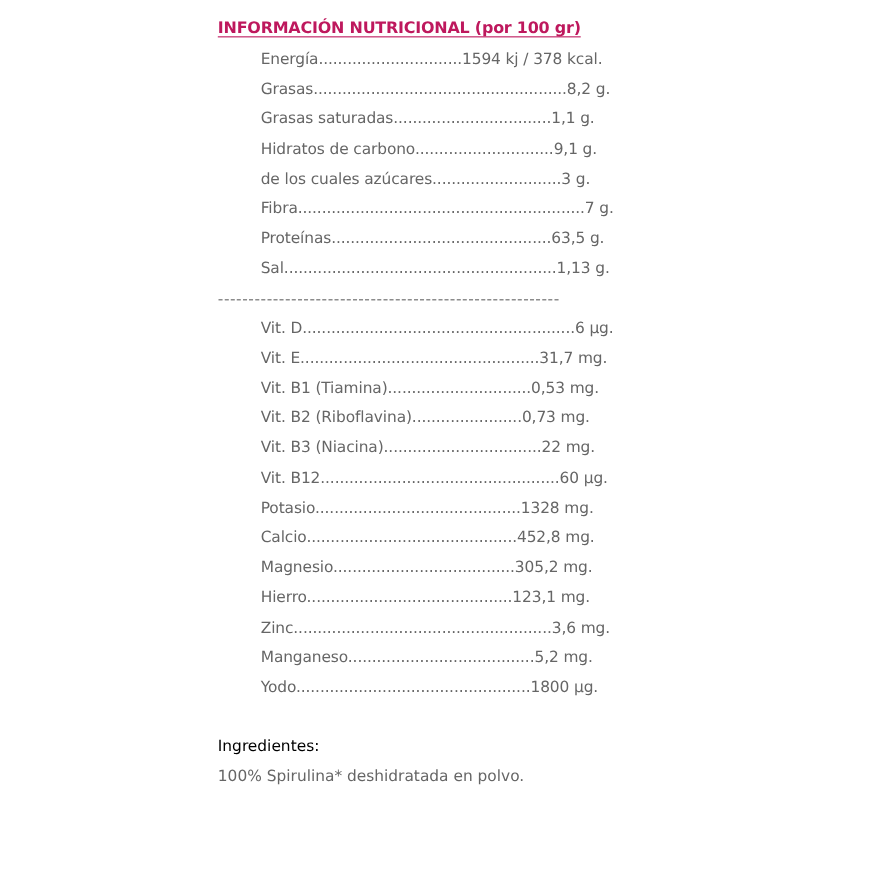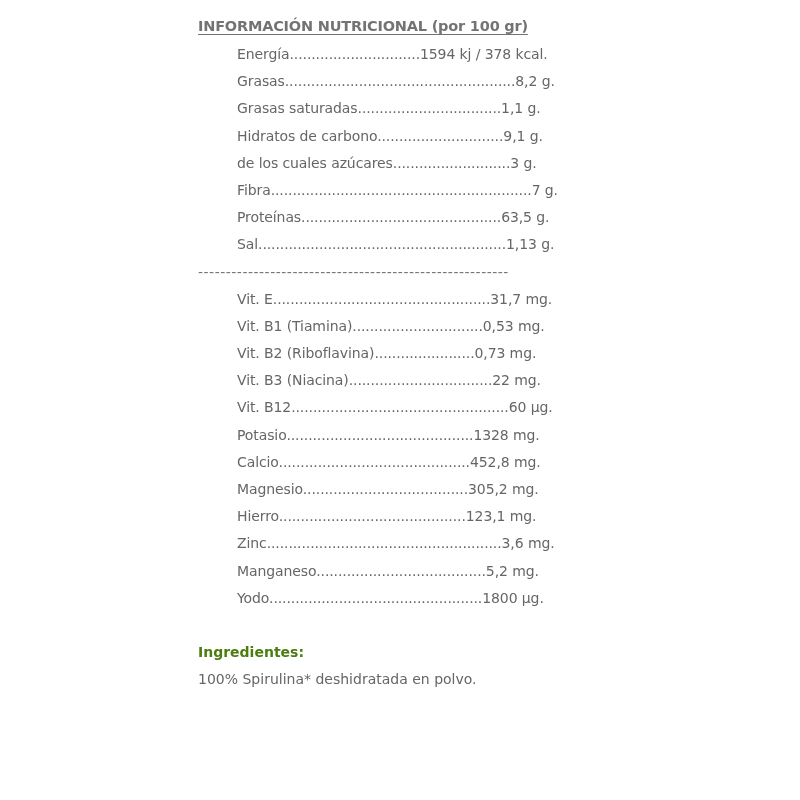--- a/index.html
+++ b/index.html
@@ -17,21 +17,21 @@
       position: relative;
     }
     .doc {
       position: absolute;
       left: 198px;
       top: 14px;
       width: 420px;
     }
     .heading {
       font-weight: bold;
-      color: #737373;
+      color: #be185d;
       text-decoration: underline;
       text-underline-offset: 3px;
       height: 27px;
       line-height: 24px;
       font-size: 14.5px;
       letter-spacing: -0.2px;
     }
     .row {
       height: 27.2px;
       line-height: 27px;
@@ -43,22 +43,22 @@
       height: 27.2px;
       line-height: 27px;
       white-space: nowrap;
       letter-spacing: 0.5px;
       color: #777;
     }
     .spacer {
       height: 27px;
     }
     .ingredients-heading {
-      font-weight: bold;
-      color: #4d7c0f;
+      font-weight: normal;
+      color: #000000;
       height: 27px;
       line-height: 27px;
     }
     .ingredients-text {
       height: 27px;
       line-height: 27px;
     }
   </style>
 </head>
 <body>
@@ -73,20 +73,21 @@
     <div class="row">Hidratos de carbono.............................9,1 g.</div>
     <div class="row">de los cuales azúcares...........................3 g.</div>
     <div class="row">Fibra............................................................7 g.</div>
     <div class="row">Proteínas..............................................63,5 g.</div>
     <div class="row">Sal.........................................................1,13 g.</div>
   </div>
 
   <div class="separator">--------------------------------------------------------</div>
 
   <div>
+    <div class="row">Vit. D.........................................................6 µg.</div>
     <div class="row">Vit. E..................................................31,7 mg.</div>
     <div class="row">Vit. B1 (Tiamina)..............................0,53 mg.</div>
     <div class="row">Vit. B2 (Riboflavina).......................0,73 mg.</div>
     <div class="row">Vit. B3 (Niacina).................................22 mg.</div>
     <div class="row">Vit. B12..................................................60 µg.</div>
     <div class="row">Potasio...........................................1328 mg.</div>
     <div class="row">Calcio............................................452,8 mg.</div>
     <div class="row">Magnesio......................................305,2 mg.</div>
     <div class="row">Hierro...........................................123,1 mg.</div>
     <div class="row">Zinc......................................................3,6 mg.</div>

